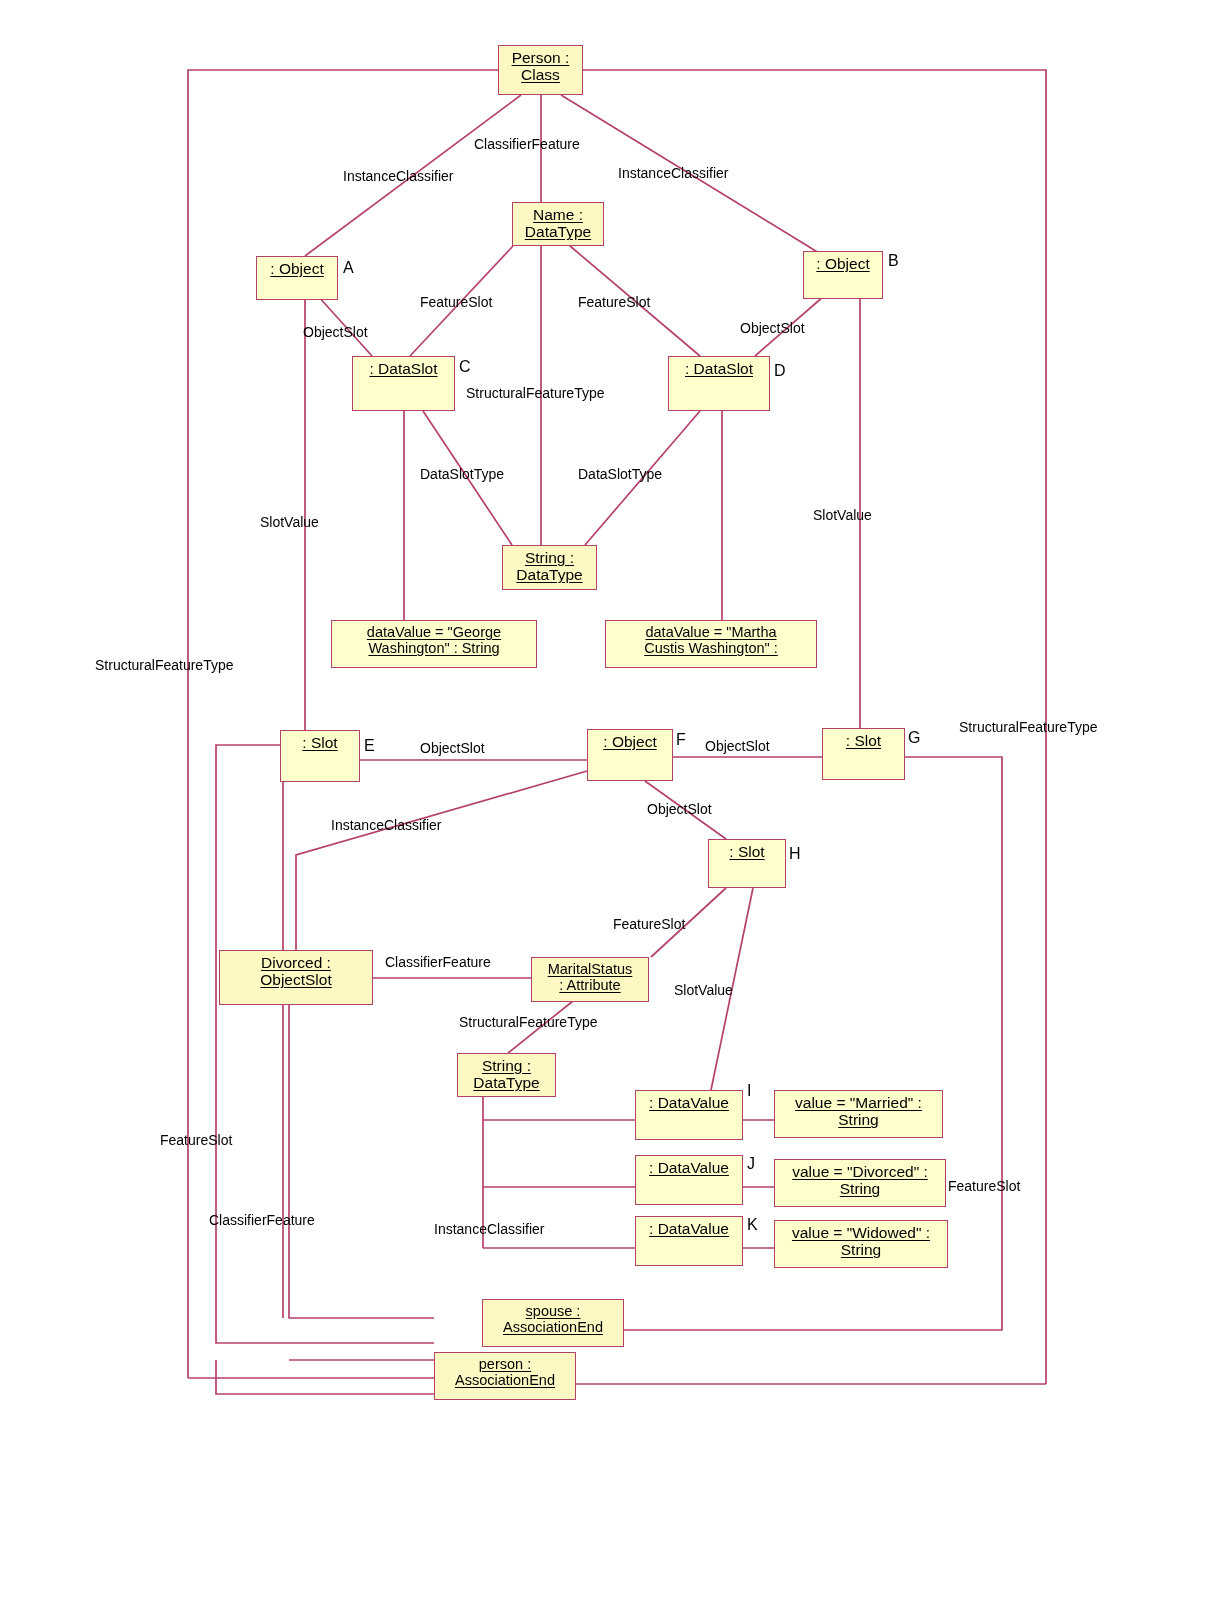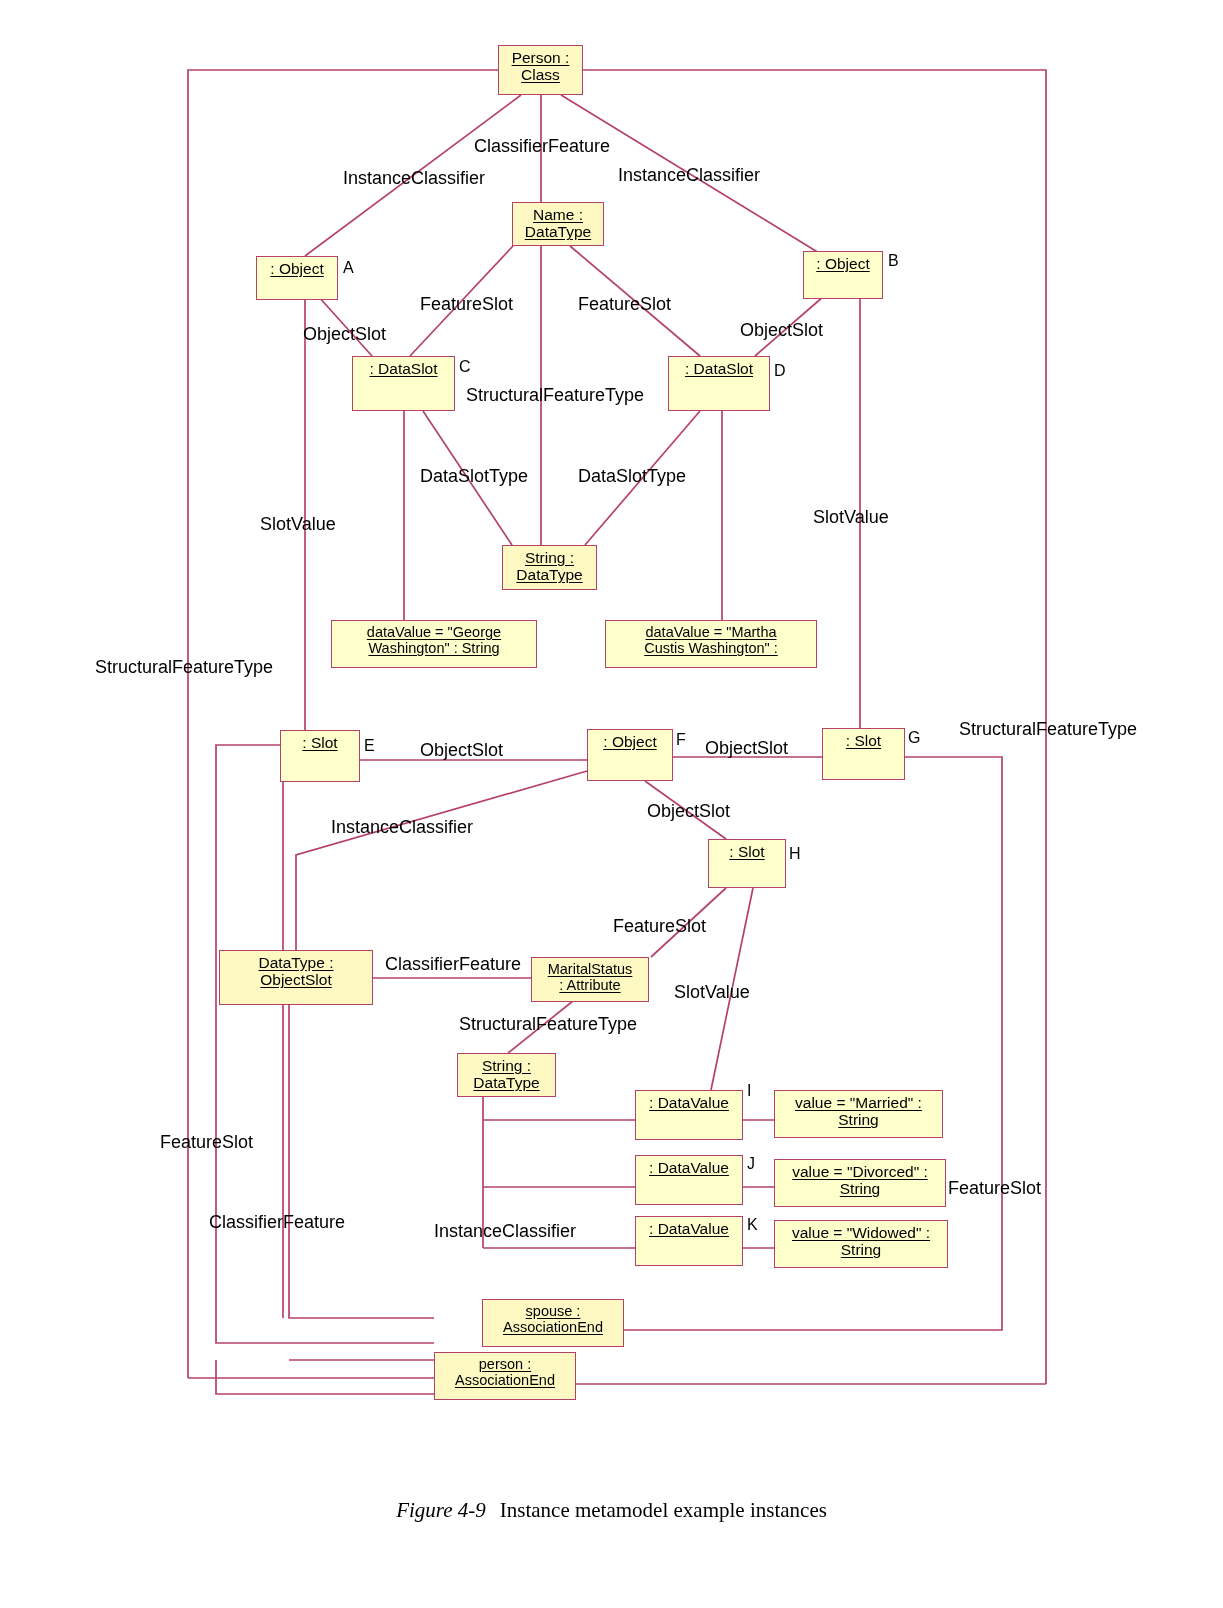--- a/index.html
+++ b/index.html
@@ -37,21 +37,21 @@
   }
   .node.white { background: #fef9c3; }
   .node .ln {
     text-decoration: underline;
     text-underline-offset: 2px;
     white-space: nowrap;
   }
   .node.small { font-size: 14.5px; }
   .edge-label {
     position: absolute;
-    font-size: 18px;
+    font-size: 14px;
     color: #000000;
     white-space: nowrap;
     background: transparent;
   }
   .tag {
     position: absolute;
     font-size: 16px;
     color: #000000;
     white-space: nowrap;
   }
@@ -201,21 +201,21 @@
     <span class="ln">: Slot</span>
   </div>
   <span class="tag" style="left:908px; top:729px;">G</span>
 
   <div class="node" style="left:708px; top:839px; width:78px; height:49px;">
     <span class="ln">: Slot</span>
   </div>
   <span class="tag" style="left:789px; top:845px;">H</span>
 
   <div class="node white" style="left:219px; top:950px; width:154px; height:55px;">
-    <span class="ln">DataType :</span>
+    <span class="ln">Divorced :</span>
     <span class="ln">ObjectSlot</span>
   </div>
 
   <div class="node white small" style="left:531px; top:957px; width:118px; height:45px;">
     <span class="ln">MaritalStatus </span>
     <span class="ln">: Attribute</span>
   </div>
 
   <div class="node white" style="left:457px; top:1053px; width:99px; height:44px;">
     <span class="ln">String :</span>
@@ -282,17 +282,14 @@
   <span class="edge-label" style="left:331px; top:817px;">InstanceClassifier</span>
   <span class="edge-label" style="left:613px; top:916px;">FeatureSlot</span>
   <span class="edge-label" style="left:385px; top:954px;">ClassifierFeature</span>
   <span class="edge-label" style="left:674px; top:982px;">SlotValue</span>
   <span class="edge-label" style="left:459px; top:1014px;">StructuralFeatureType</span>
   <span class="edge-label" style="left:160px; top:1132px;">FeatureSlot</span>
   <span class="edge-label" style="left:948px; top:1178px;">FeatureSlot</span>
   <span class="edge-label" style="left:209px; top:1212px;">ClassifierFeature</span>
   <span class="edge-label" style="left:434px; top:1221px;">InstanceClassifier</span>
 
-  <div class="caption" style="top:1498px;">
-    <span class="fignum">Figure 4-9</span><span class="figtext">Instance metamodel example instances</span>
-  </div>
 
 </div>
 
 </body></html>

